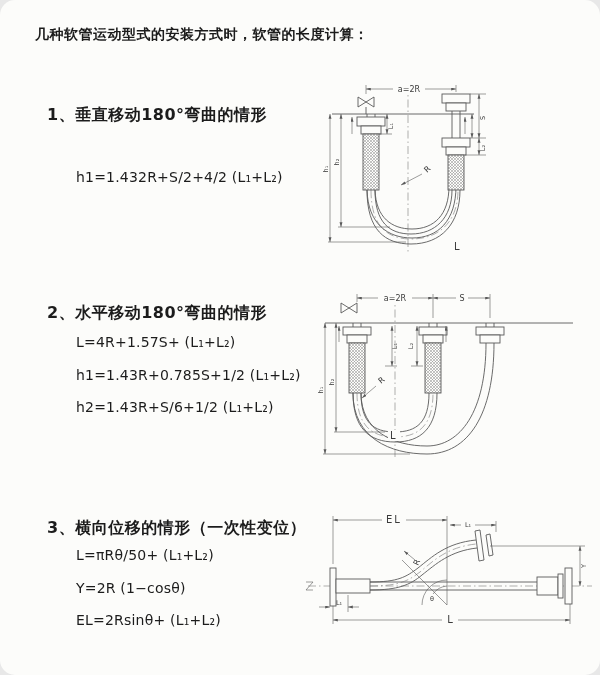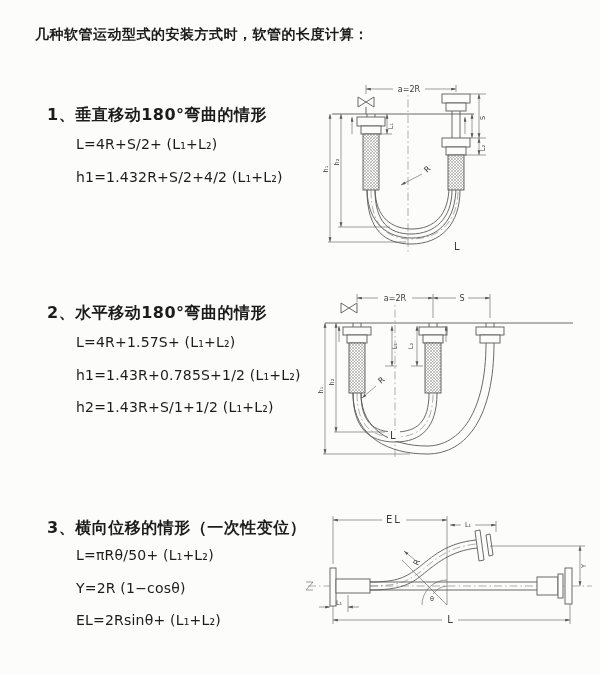--- a/index.html
+++ b/index.html
@@ -1,17 +1,17 @@
 <!DOCTYPE html>
 <html><head>
 <meta charset="utf-8">
 <style>
   html,body{margin:0;padding:0;background:#e8e8e8;}
   .page{position:relative;width:600px;height:675px;background:#fcfcfa;overflow:hidden;
-        font-family:"DejaVu Sans",sans-serif;color:#1c1c1c;}
+        font-family:"DejaVu Sans",sans-serif;color:#1c1c1c;border-radius:15px;}
   .title{position:absolute;left:35px;top:26px;font-size:14px;font-weight:600;letter-spacing:0.5px;}
   .sec-heading{position:absolute;font-size:16px;font-weight:600;letter-spacing:0.5px;}
   .formula{position:absolute;font-size:14px;font-weight:400;letter-spacing:0.2px;white-space:pre;}
   .diagram{position:absolute;}
   
   .ln{stroke:#5a5a5a;stroke-width:0.9;fill:none;}
   .fl{stroke:#5a5a5a;stroke-width:0.9;fill:#fcfcfa;}
   .dm{stroke:#5a5a5a;stroke-width:0.6;fill:none;}
   .cl{stroke:#787878;stroke-width:0.6;fill:none;stroke-dasharray:8 3 1.5 3;}
   .hz{stroke:#8a8a8a;stroke-width:0.5;}
@@ -21,27 +21,26 @@
   text.lg{font-size:10px;}
 </style>
 </head>
 <body>
 
 <div class="page">
 
   <div class="title">几种软管运动型式的安装方式时，软管的长度计算：</div>
 
   <div class="sec-heading" style="left:47px;top:105px;">1、垂直移动180°弯曲的情形</div>
-  <div class="formula" style="left:76px;top:136px;">L=4R+S/2+ (L₁+L₂)</div>
   <div class="formula" style="left:76px;top:169px;">h1=1.432R+S/2+4/2 (L₁+L₂)</div>
 
   <div class="sec-heading" style="left:47px;top:303px;">2、水平移动180°弯曲的情形</div>
   <div class="formula" style="left:76px;top:334px;">L=4R+1.57S+ (L₁+L₂)</div>
   <div class="formula" style="left:76px;top:367px;">h1=1.43R+0.785S+1/2 (L₁+L₂)</div>
-  <div class="formula" style="left:76px;top:399px;">h2=1.43R+S/1+1/2 (L₁+L₂)</div>
+  <div class="formula" style="left:76px;top:399px;">h2=1.43R+S/6+1/2 (L₁+L₂)</div>
 
   <div class="sec-heading" style="left:47px;top:518px;">3、横向位移的情形（一次性变位）</div>
   <div class="formula" style="left:76px;top:547px;">L=πRθ/50+ (L₁+L₂)</div>
   <div class="formula" style="left:76px;top:580px;">Y=2R (1−cosθ)</div>
   <div class="formula" style="left:76px;top:612px;">EL=2Rsinθ+ (L₁+L₂)</div>
 
   <svg class="diagram" style="left:308px;top:72px;" width="280" height="185" viewBox="0 0 280 185">
     <defs>
       <pattern id="h1p" width="3" height="3" patternUnits="userSpaceOnUse">
         <path d="M0 0L3 3M3 0L0 3" class="hz"></path>

